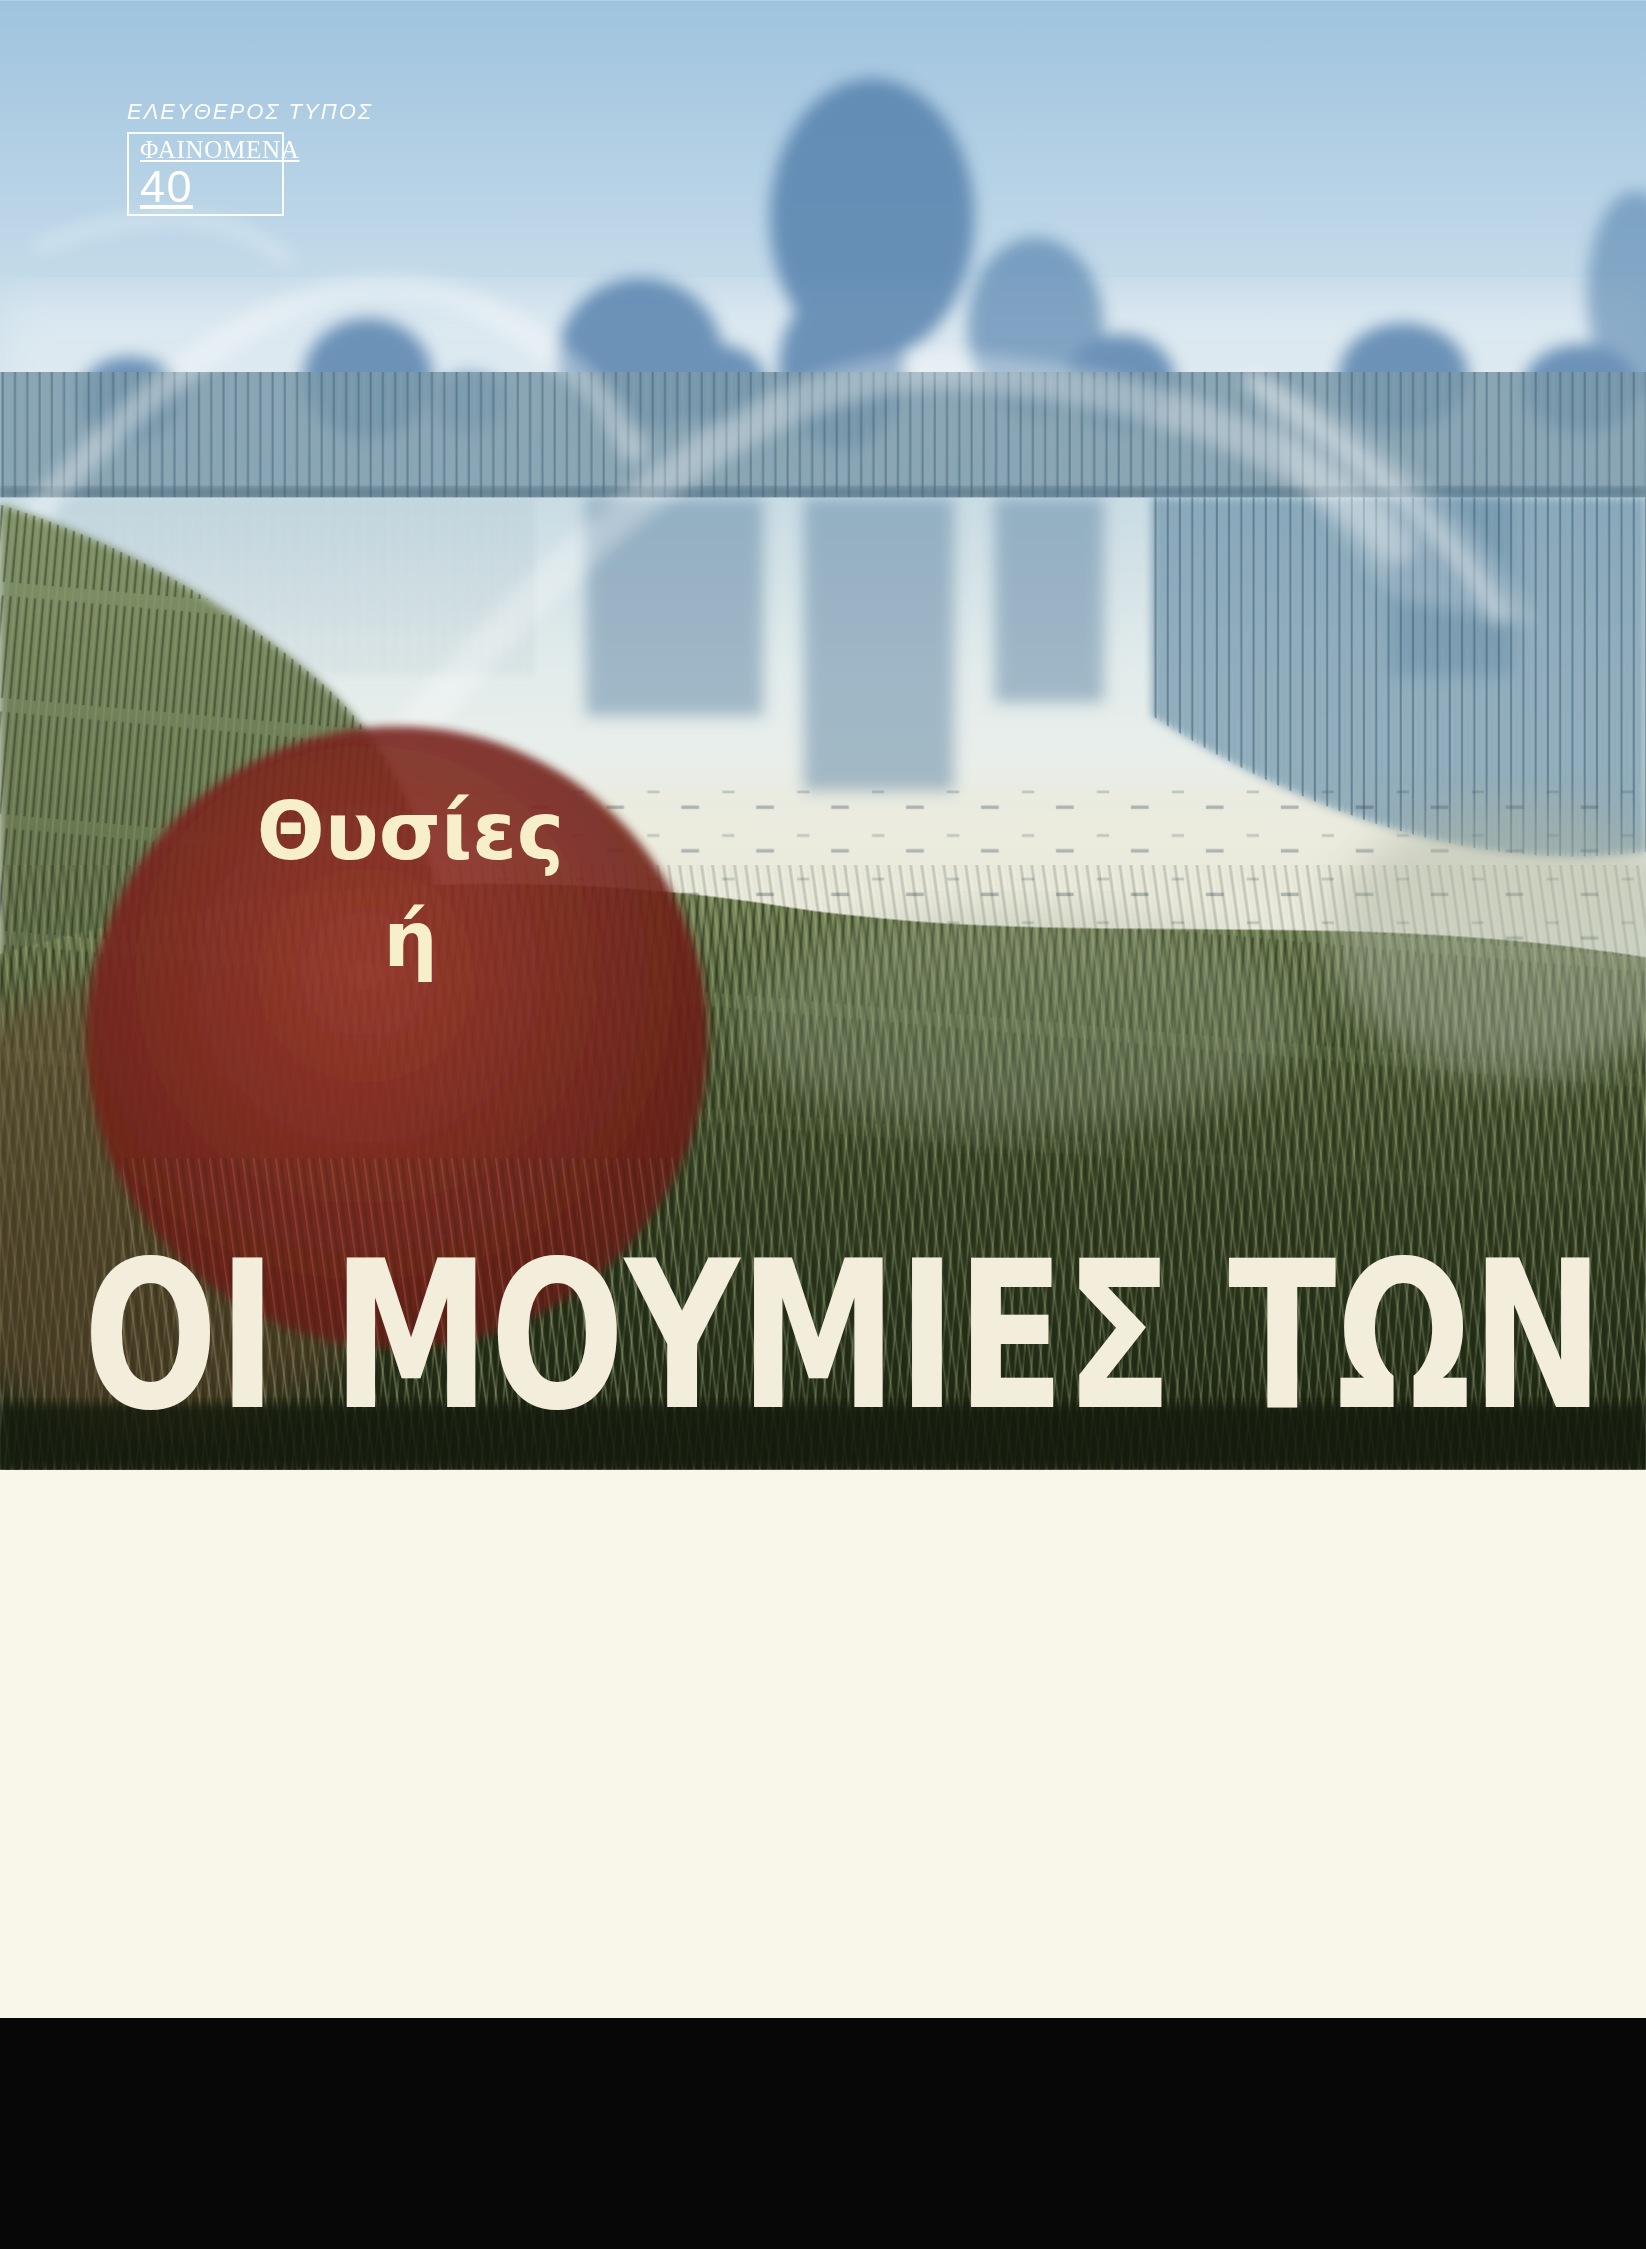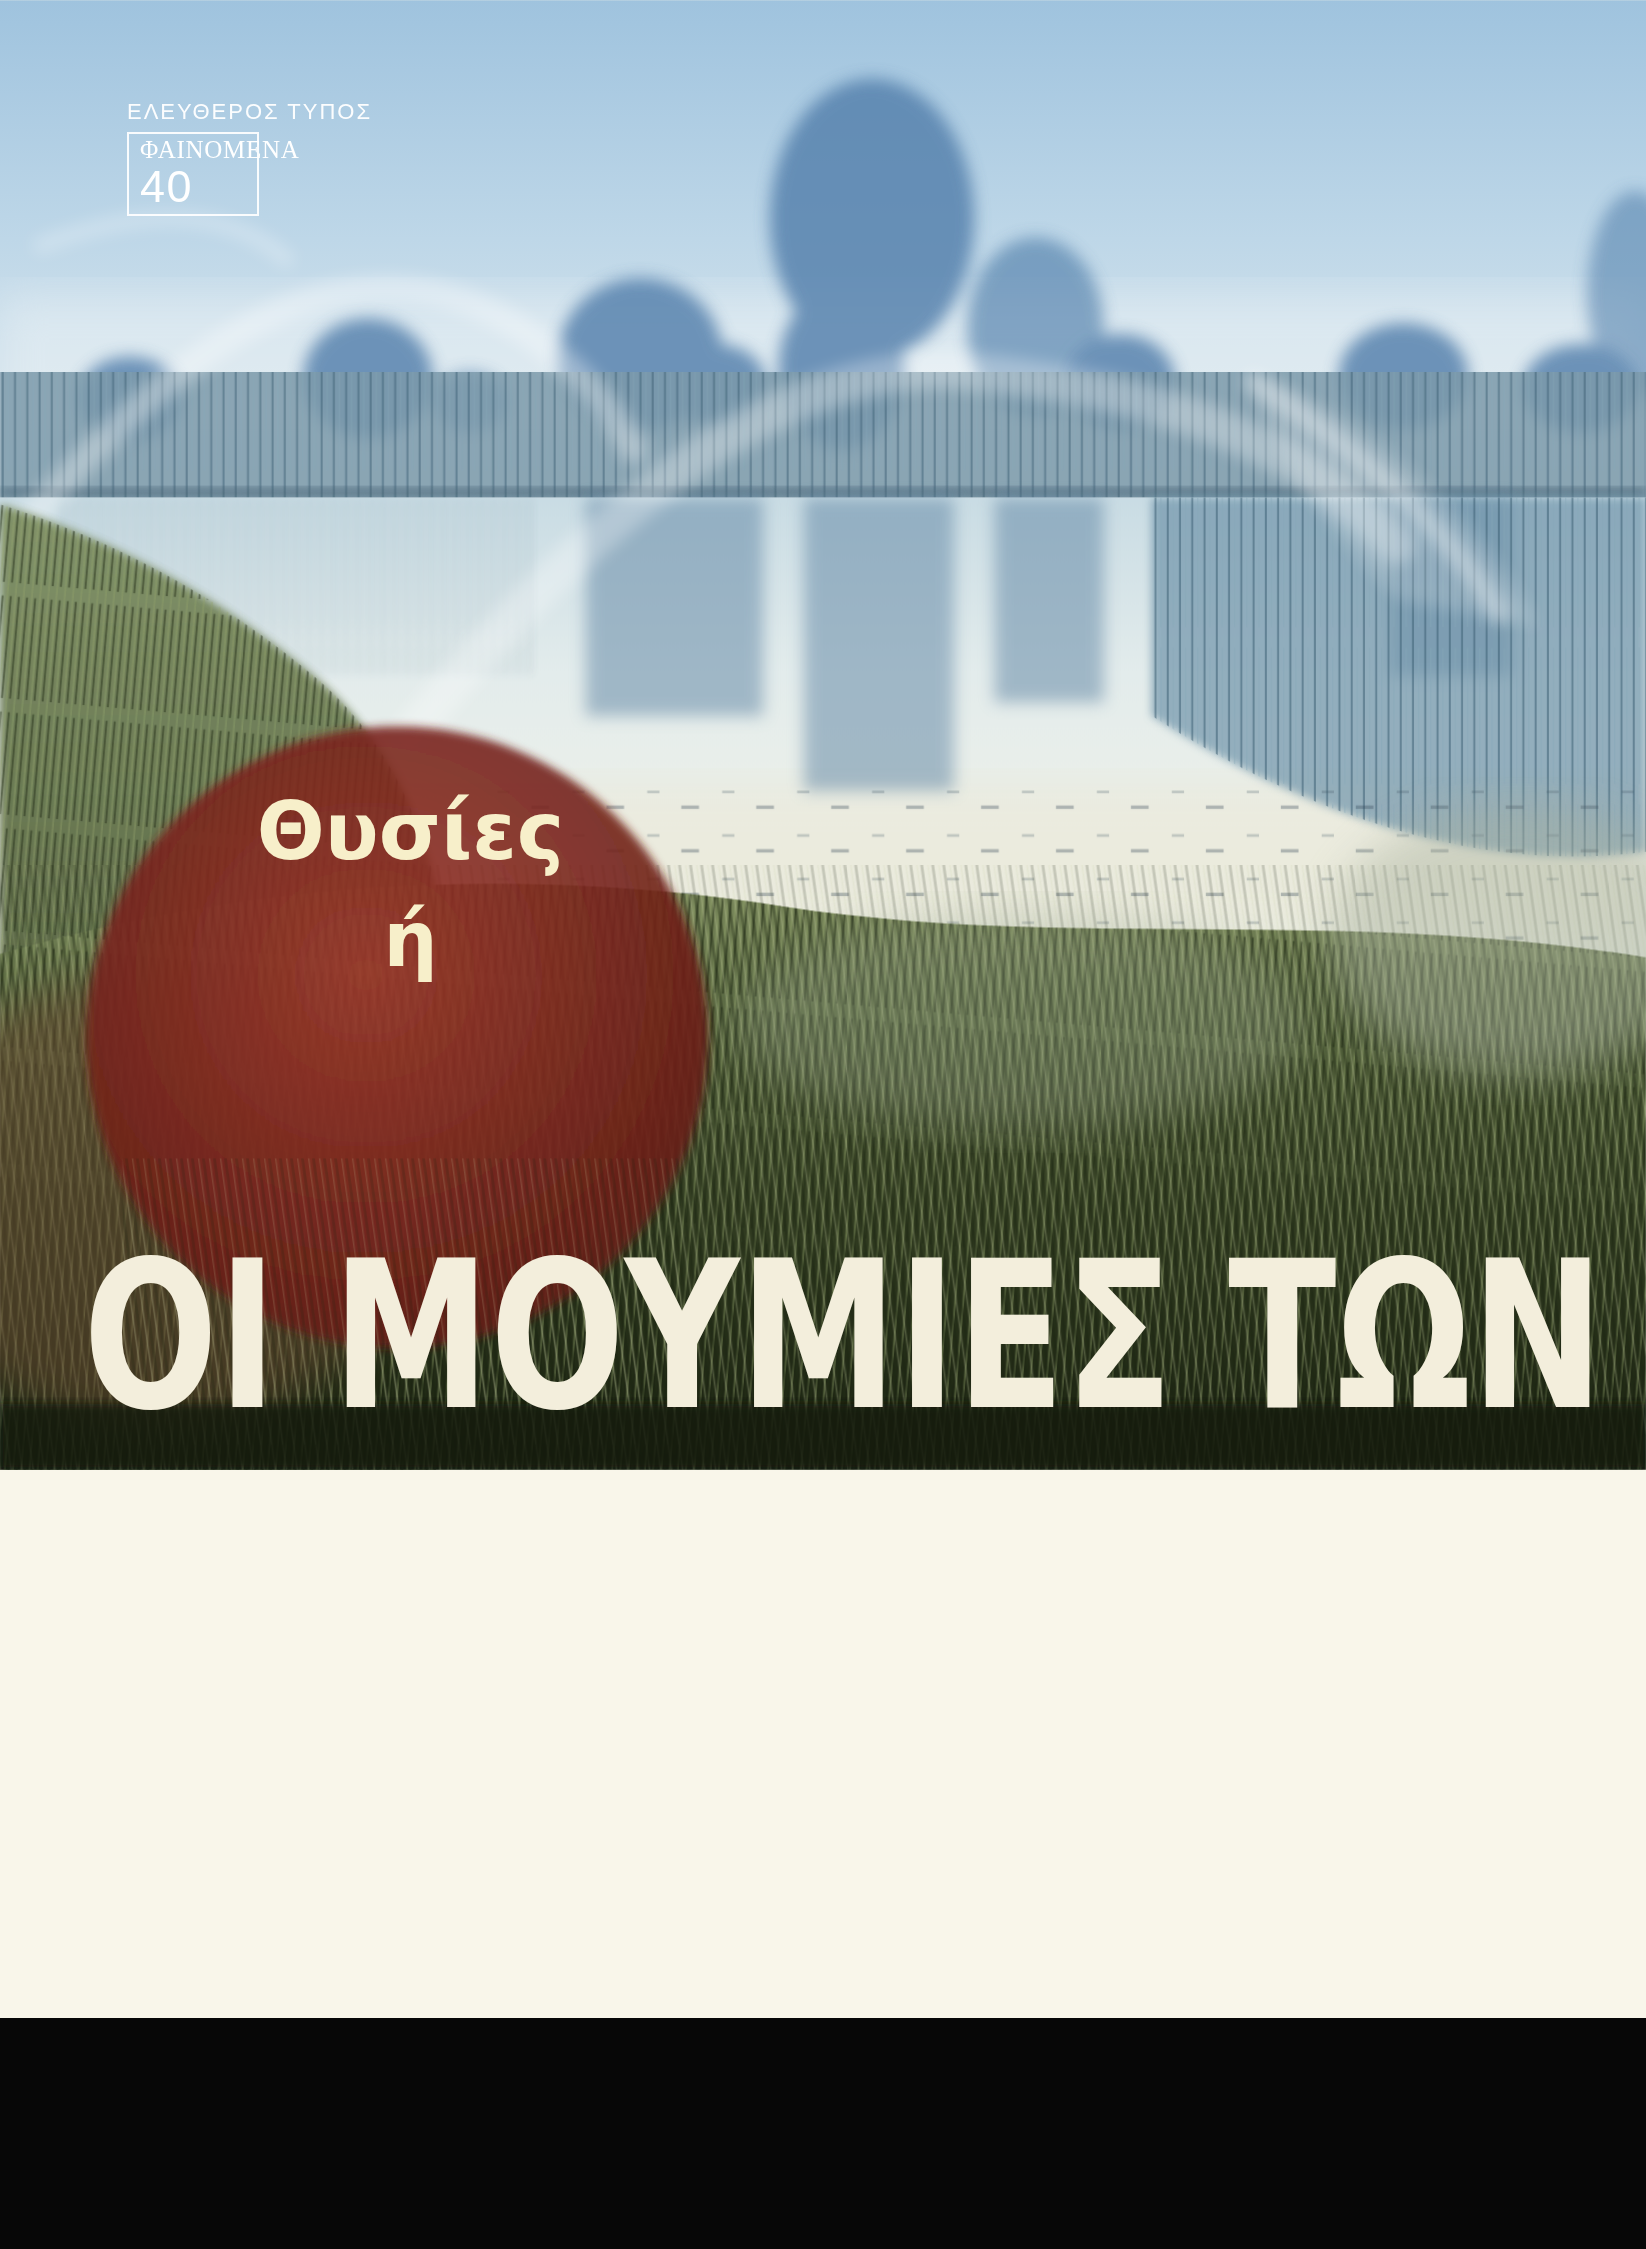--- a/index.html
+++ b/index.html
@@ -6,23 +6,23 @@
   html,body{margin:0;padding:0;background:#ffffff;}
   .page{position:relative;width:1646px;height:2250px;background:#f9f6ea;overflow:hidden;
         font-family:"Liberation Sans",sans-serif;}
 
   
   .photo{position:absolute;left:0;top:0;width:1646px;height:1470px;}
 
   
   .masthead{position:absolute;left:127px;top:99px;color:#ffffff;}
   .brand{font-size:22px;font-weight:400;letter-spacing:2px;opacity:.96;margin:0 0 6.8px 0;
-         font-family:"Liberation Sans",sans-serif;}
-  .section-box{width:132px;height:84px;border:2px solid rgba(255,255,255,.92);
-               box-sizing:border-box;padding:2.7px 0 0 11px;}
+         font-family:"Liberation Sans",sans-serif;font-style:italic;}
+  .section-box{width:157px;height:84px;border:2px solid rgba(255,255,255,.92);
+               box-sizing:border-box;padding:2.7px 0 0 11px;text-decoration:underline;}
   .section-label{font-family:"Liberation Serif",serif;font-size:25px;letter-spacing:0.7px;}
   .page-number{font-size:45px;font-weight:400;line-height:1.0;margin-top:0;letter-spacing:1.4px;}
 
   
   .badge{position:absolute;left:100px;top:784px;width:621px;text-align:center;
          color:#f7efca;font-weight:700;font-family:"DejaVu Sans",sans-serif;}
   .badge-l1{font-size:80px;line-height:1.2;}
   .badge-l2{font-size:76px;line-height:1.1;margin-top:17.7px;}
   .badge-l3{font-size:75px;line-height:1.1;margin-top:23px;letter-spacing:-1.4px;}
 

